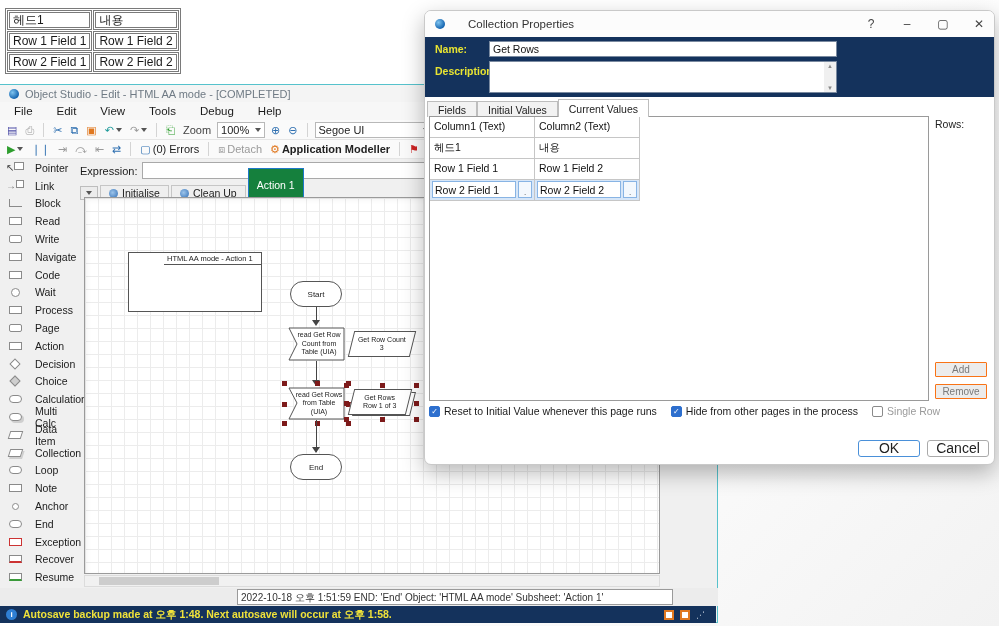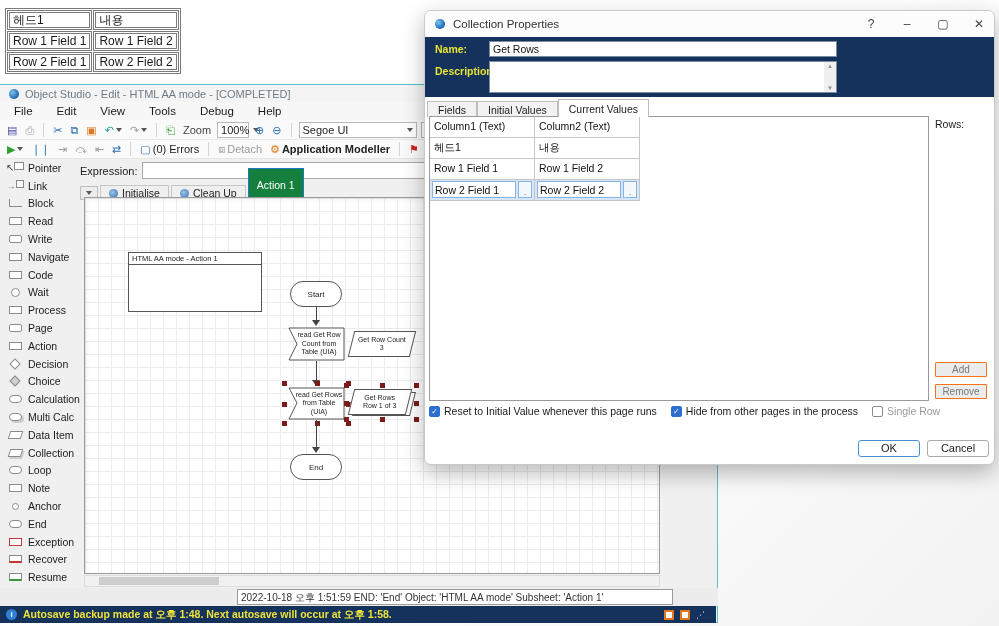--- a/index.html
+++ b/index.html
@@ -42,21 +42,21 @@
   .combo { background:#fff; border:1px solid #b8b8b8; height:16px; font-size:11px;
     color:#222; display:inline-flex; align-items:center; justify-content:space-between;
     padding:0 3px; gap:4px; }
   .gray { color:#9a9a9a; }
   .blue { color:#2e6fb0; } .teal { color:#1e9a9a; } .green { color:#2e9e2e; }
   .purple { color:#5050a8; } .red { color:#cc2222; } .orange { color:#e07820; }
 
   
   .sidebar { position:absolute; left:2px; top:74px; width:76px; height:428px;
     background:#f0f0f0; }
-  .tool { display:flex; align-items:center; gap:4px; height:17.8px; padding-left:3px;
+  .tool { display:flex; align-items:center; gap:11px; height:17.8px; padding-left:3px;
     font-size:10.5px; color:#1a1a1a; border:1px solid transparent; }
   .tool .ic { width:18px; display:flex; justify-content:center; flex:0 0 auto; }
   .shp { width:13px; height:8px; border:1px solid #8a8a8a; background:#fff; display:inline-block; }
   .i-pointer .ic::before { content:"↖"; font-size:10px; color:#333; }
   .i-link .ic::before { content:"→"; font-size:10px; color:#777; }
   .i-block .shp { border:none; border-left:1px solid #8a8a8a; border-bottom:1px solid #8a8a8a; background:transparent; }
   .i-wait .shp { width:9px; height:9px; border-radius:50%; }
   .i-page .shp, .i-write .shp { border-radius:2px; }
   .i-decision .shp { width:8px; height:8px; transform:rotate(45deg); }
   .i-choice .shp { width:8px; height:8px; transform:rotate(45deg); background:#cfcfcf; }
@@ -87,21 +87,21 @@
 
   .canvas { position:absolute; left:84px; top:112px; width:576px; height:377px;
     background:#fff; border:1px solid #9a9a9a;
     background-image:linear-gradient(#ececec 1px, transparent 1px),
       linear-gradient(90deg,#ececec 1px, transparent 1px);
     background-size:13px 13px; box-shadow:inset 2px 2px 5px rgba(0,0,0,.05); }
 
   .note-box { position:absolute; left:43px; top:54px; width:134px; height:60px;
     background:#fff; border:1px solid #555; }
   .note-box .nt { font-size:7.5px; color:#222; padding:1px 3px;
-    border-bottom:1px solid #555; white-space:nowrap; }
+    border-bottom:1px solid #555; white-space:nowrap;margin-left:35px; }
   .pill { position:absolute; width:52px; height:26px; border:1px solid #555;
     border-radius:13px; background:#fff; display:flex; align-items:center;
     justify-content:center; font-size:8px; color:#222; }
   .flow-arrow { position:absolute; width:1px; background:#444; left:0; top:0; }
   .ah { position:absolute; width:0; height:0; border-left:4px solid transparent;
     border-right:4px solid transparent; border-top:6px solid #444; }
   .readshape { position:absolute; }
   .readshape svg { display:block; }
   .readshape .rtxt { position:absolute; left:6px; top:0; right:1px; bottom:0;
     display:flex; align-items:center; justify-content:center; text-align:center;
@@ -133,21 +133,21 @@
   .autosave .txt { font-size:10.5px; font-weight:bold; color:#efe23a; white-space:nowrap; }
   .tray { position:absolute; right:10px; display:flex; gap:6px; align-items:center; }
   .doc-ic { width:10px; height:10px; background:#fff; border:2px solid #e07820; }
   .grip { color:#cfd8e4; font-size:9px; letter-spacing:1px; }
 
   
   .dialog { position:absolute; left:424px; top:10px; width:571px; height:455px;
     background:#fff; border:1px solid #c9c9c9; border-radius:7px;
     box-shadow:0 8px 22px rgba(0,0,0,.28); overflow:hidden; }
   .dlg-titlebar { position:absolute; left:0; top:0; width:100%; height:26px;
-    background:#fcfcfc; display:flex; align-items:center; gap:8px; padding-left:10px; }
+    background:#fcfcfc; display:flex; align-items:center; gap:23px; padding-left:10px; }
   .dlg-title { font-size:11.5px; color:#333; }
   .dlg-btns { position:absolute; right:8px; top:0; height:26px; display:flex;
     align-items:center; gap:22px; }
   .dlg-btns span { font-size:12px; color:#444; width:14px; text-align:center; }
   .dlg-head { position:absolute; left:0; top:26px; width:100%; height:60px;
     background:#14325c; }
   .dlg-label { position:absolute; font-size:10.5px; font-weight:bold; color:#e8e432; }
   .name-input { position:absolute; left:64px; top:4px; width:348px; height:16px;
     background:#fff; border:1px solid #7a8aa0; font-size:10.5px; color:#111;
     padding:0 3px; font-family:"Liberation Sans",sans-serif; }
@@ -177,21 +177,21 @@
     line-height:13px; border-radius:1px; }
   .cbrow { position:absolute; left:4px; top:394px; display:flex; gap:14px; align-items:center; }
   .cb { display:flex; align-items:center; gap:4px; }
   .cb .box { width:11px; height:11px; border-radius:2px; border:1px solid #8a8a8a;
     background:#fff; font-size:8px; line-height:10px; text-align:center; color:#fff; }
   .cb.checked .box { background:#2d6fce; border-color:#2d6fce; }
   .cb .lbl { font-size:10.5px; color:#1a1a1a; }
   .cb.disabled .lbl { color:#9a9a9a; }
   .dlg-btnrow { position:absolute; right:5px; bottom:7px; display:flex; gap:7px; }
   .dlg-btn { width:62px; height:17px; background:#fff; border:1px solid #aaa;
-    border-radius:3px; font-size:11px; color:#222; text-align:center; line-height:15px; }
+    border-radius:3px; font-size:14px; color:#222; text-align:center; line-height:15px; }
   .dlg-btn.primary { border:1px solid #4a90d9; }
 </style>
 </head>
 <body>
 
 <div id="app">
 
   <table class="page-table">
     <tbody>
         <tr>
@@ -261,21 +261,21 @@
         </span>
       <span class="tbtn gray">
           <span class="glyph">↷</span>
           <span class="dd"></span>
         </span>
       <span class="sep"></span>
       <span class="tbtn green">
           <span class="glyph">⎗</span>
         </span>
       <span class="tbtn">Zoom</span>
-      <span class="combo" style="width:32px">
+      <span class="combo" style="width:48px">
           <span>100%</span>
           <span class="dd"></span>
         </span>
       <span class="tbtn blue">
           <span class="glyph">⊕</span>
         </span>
       <span class="tbtn blue">
           <span class="glyph">⊖</span>
         </span>
       <span class="sep"></span>

